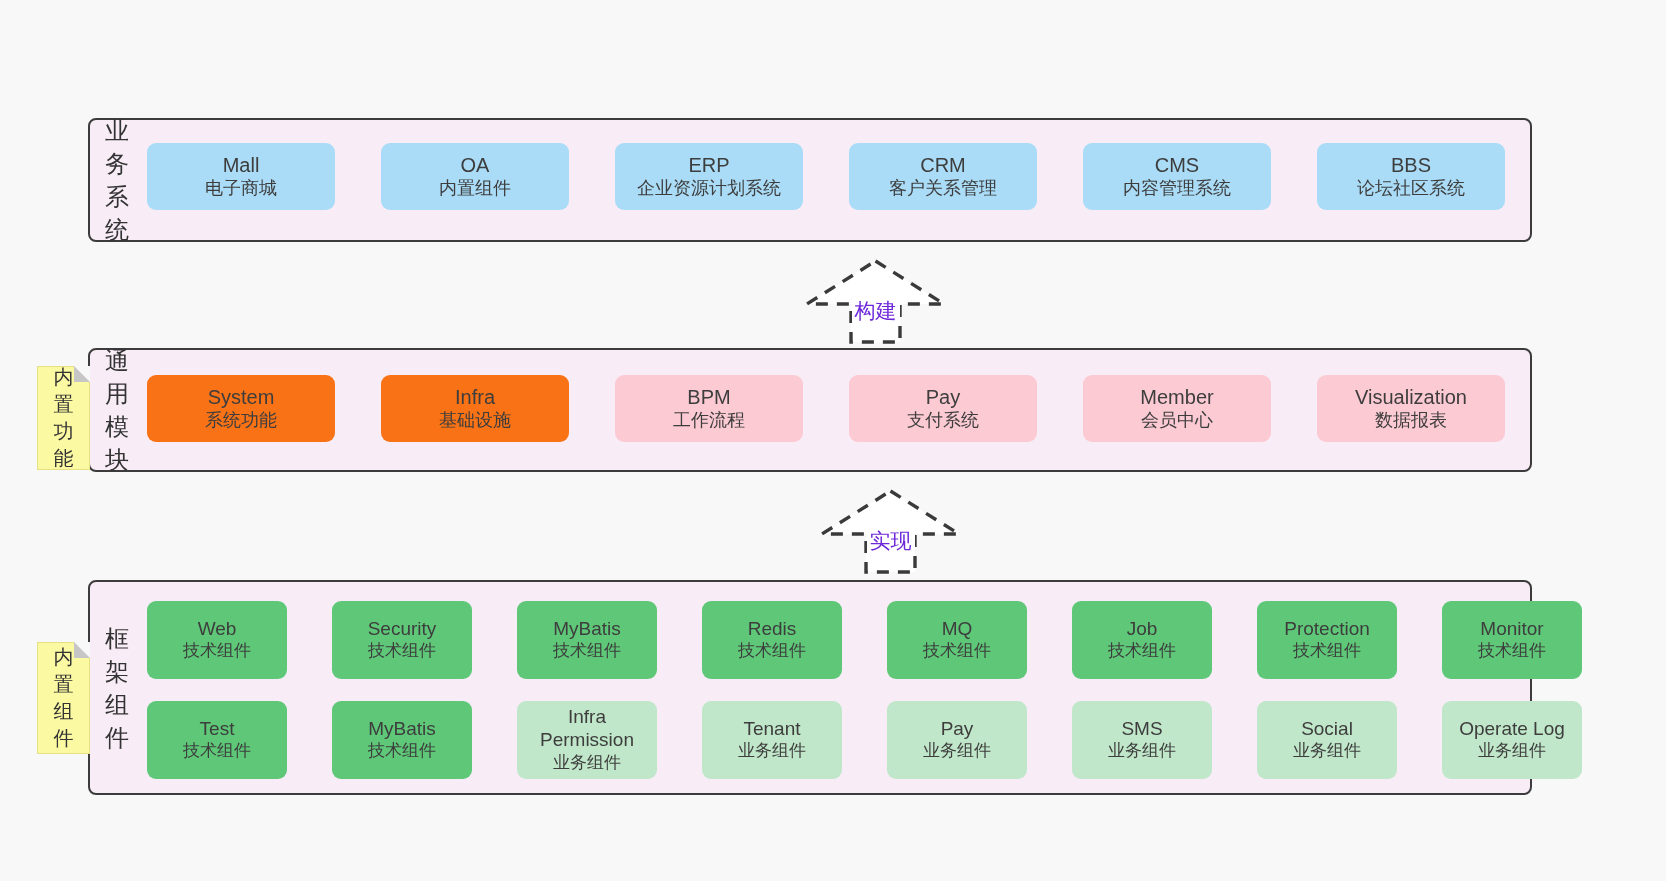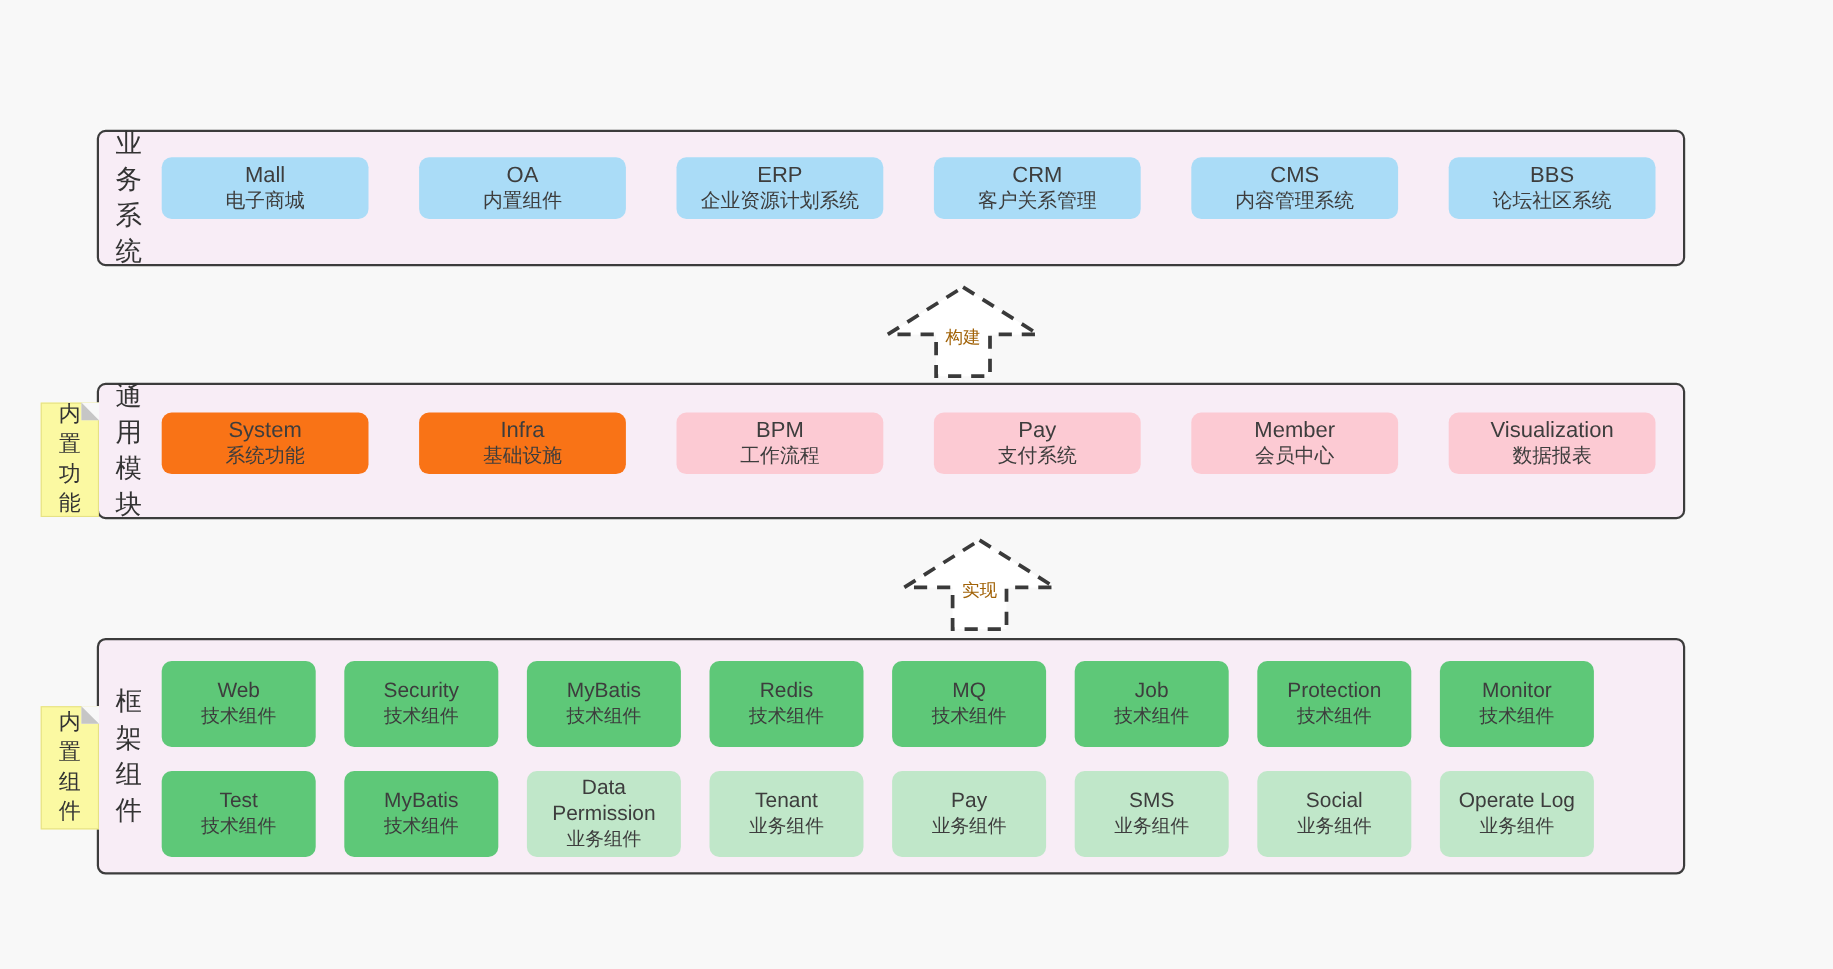--- a/index.html
+++ b/index.html
@@ -13,42 +13,42 @@
     position:absolute;left:88px;width:1444px;box-sizing:border-box;
     background:#f8edf6;border:2px solid #3c3c3c;border-radius:8px;
   }
   .layer-label{
     position:absolute;left:15px;top:50%;transform:translateY(-50%);
     width:28px;font-size:24px;line-height:1.38;color:#333;
     text-align:left;word-break:break-all;
   }
   .row{position:absolute;left:57px;display:flex;gap:46px;}
   .row.wide-gap{gap:46px;}
-  .row.tight-gap{gap:26px;}
+  .row.tight-gap{gap:45px;}
   .box{
     box-sizing:border-box;border-radius:9px;
     display:flex;flex-direction:column;justify-content:center;align-items:center;
     text-align:center;padding:4px 6px;
   }
-  .box-lg{width:188px;height:56px;}
+  .box-lg{width:188px;height:67px;}
   .box-sm{width:140px;height:78px;}
   .box .t{font-size:20px;line-height:1.2;color:#3d3d3d;}
   .box .s{font-size:18px;line-height:1.3;color:#3d3d3d;}
   .box-sm .t{font-size:19px;}
   .box-sm .s{font-size:17px;}
   .c-blue{background:#aadcf7;}
   .c-red{background:#f97316;}
   .c-pink{background:#fccad3;}
   .c-green{background:#5ec878;}
   .c-lgreen{background:#c0e7c9;}
   .arrow{position:absolute;width:145px;height:86px;}
   .arrow svg{position:absolute;left:0;top:0;}
   .arrow-label{
     position:absolute;left:50%;top:38px;transform:translateX(-50%);
-    background:#ffffff;padding:0 3px;font-size:16px;color:#a16207;white-space:nowrap;
+    background:#ffffff;padding:0 3px;font-size:21px;color:#6d28d9;white-space:nowrap;
   }
   .note{
     position:absolute;left:37px;width:53px;box-sizing:border-box;
     background:#fbf9a2;border:1px solid #e6e284;z-index:3;
     display:flex;justify-content:center;align-items:center;
   }
   .note::before{
     content:"";position:absolute;top:-1px;right:-1px;width:0;height:0;
     border-top:16px solid #f8f8f8;border-left:16px solid #c6c6c6;
   }
@@ -179,21 +179,21 @@
   <div class="row tight-gap" style="top:119px">
     <div class="box box-sm c-green">
       <div class="t">Test</div>
       <div class="s">技术组件</div>
     </div>
     <div class="box box-sm c-green">
       <div class="t">MyBatis</div>
       <div class="s">技术组件</div>
     </div>
     <div class="box box-sm c-lgreen">
-      <div class="t">Data Permission</div>
+      <div class="t">Infra Permission</div>
       <div class="s">业务组件</div>
     </div>
     <div class="box box-sm c-lgreen">
       <div class="t">Tenant</div>
       <div class="s">业务组件</div>
     </div>
     <div class="box box-sm c-lgreen">
       <div class="t">Pay</div>
       <div class="s">业务组件</div>
     </div>

